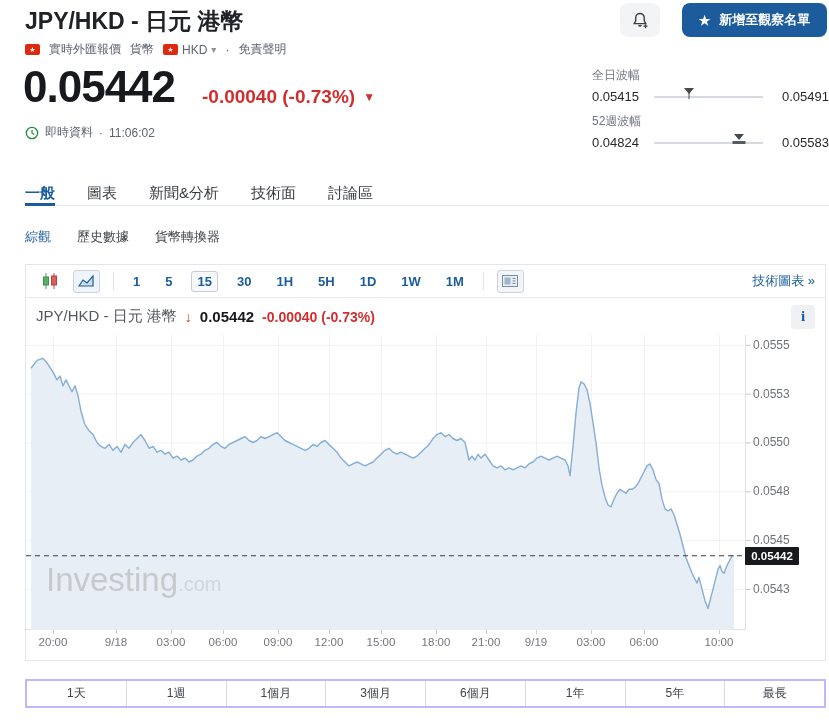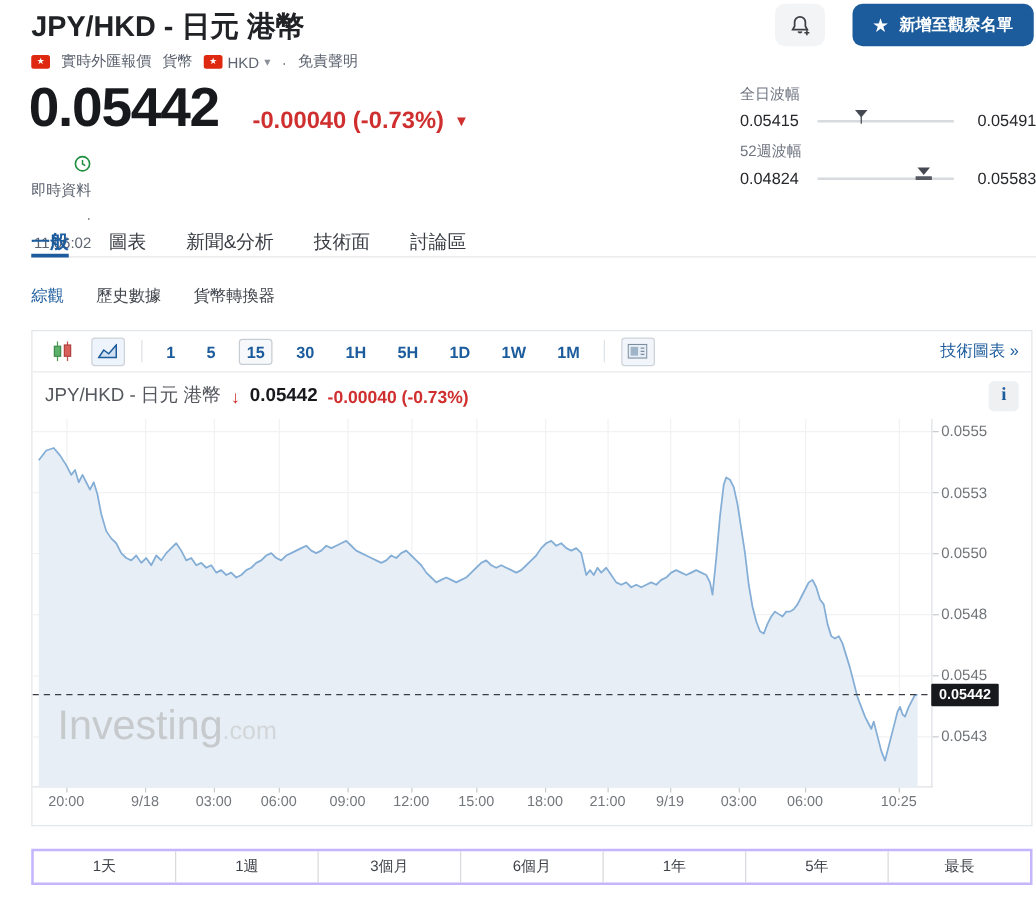--- a/index.html
+++ b/index.html
@@ -14,21 +14,21 @@
   #watch-btn .star { font-size:13px; }
   #meta-row { left:25px; top:41px; display:flex; align-items:center; gap:9px; font-size:12px; color:#5d6470; }
   .flag { width:15px; height:11px; background:#de2910; border-radius:2px; display:inline-flex; align-items:center; justify-content:center; color:#fff; font-size:7px; line-height:1; }
   .hkd-group { display:flex; align-items:center; gap:4px; cursor:pointer;justify-content:space-between; }
   .chev { font-size:10px; color:#8b9098; }
 
   
   #current-price { left:23px; top:62px; font-size:44px; font-weight:700; color:#17191d; letter-spacing:-1px; }
   #price-change { left:202px; top:86px; font-size:19px; font-weight:600; color:#cf2f2e; display:flex; align-items:center; gap:8px; }
   #price-change .tri { font-size:12px; }
-  #realtime-row { left:25px; top:124px; display:flex; align-items:flex-end; gap:6px; font-size:12px; color:#5d6470;flex-direction:column; }
+  #realtime-row { left:25px; top:124px; display:flex; align-items:center; gap:6px; font-size:12px; color:#5d6470; }
 
   
   #ranges { left:592px; top:67px; width:237px; }
   .range-label { font-size:12px; color:#6e7480; margin-bottom:5px; }
   .range-row { display:flex; align-items:center; margin-bottom:9px; }
   .range-low { width:52px; font-size:13px; color:#26282c; }
   .range-high { width:56px; font-size:13px; color:#26282c; text-align:right; }
   .range-track { flex:1; height:2px; background:#d7dade; margin:0 10px; position:relative; }
   .range-marker { position:absolute; width:0; height:0; border-left:5px solid transparent; border-right:5px solid transparent; border-top:6px solid #454a52; top:-8px; transform:translateX(-50%); }
   .range-stem { position:absolute; width:1px; height:7px; background:#454a52; top:-4px; transform:translateX(-50%); }
@@ -268,31 +268,32 @@
           <div class="x-label" style="left: 121px;">03:00</div>
           <div class="x-label" style="left: 173px;">06:00</div>
           <div class="x-label" style="left: 228px;">09:00</div>
           <div class="x-label" style="left: 279px;">12:00</div>
           <div class="x-label" style="left: 331px;">15:00</div>
           <div class="x-label" style="left: 386px;">18:00</div>
           <div class="x-label" style="left: 436px;">21:00</div>
           <div class="x-label" style="left: 486px;">9/19</div>
           <div class="x-label" style="left: 541px;">03:00</div>
           <div class="x-label" style="left: 594px;">06:00</div>
-          <div class="x-label" style="left: 669px;">10:25</div>
+          <div class="x-label" style="left: 669px;">10:00</div>
         </div>
       <div id="watermark">
         <span class="wb">Investing</span><span class="wr">.com</span>
       </div>
     </div>
   </div>
 
   <div class="abs" id="range-buttons">
     <span class="rb">1天</span>
     <span class="rb">1週</span>
+    <span class="rb">1個月</span>
     <span class="rb">3個月</span>
     <span class="rb">6個月</span>
     <span class="rb">1年</span>
     <span class="rb">5年</span>
     <span class="rb">最長</span>
   </div>
 
 </div>
 
 </body></html>

